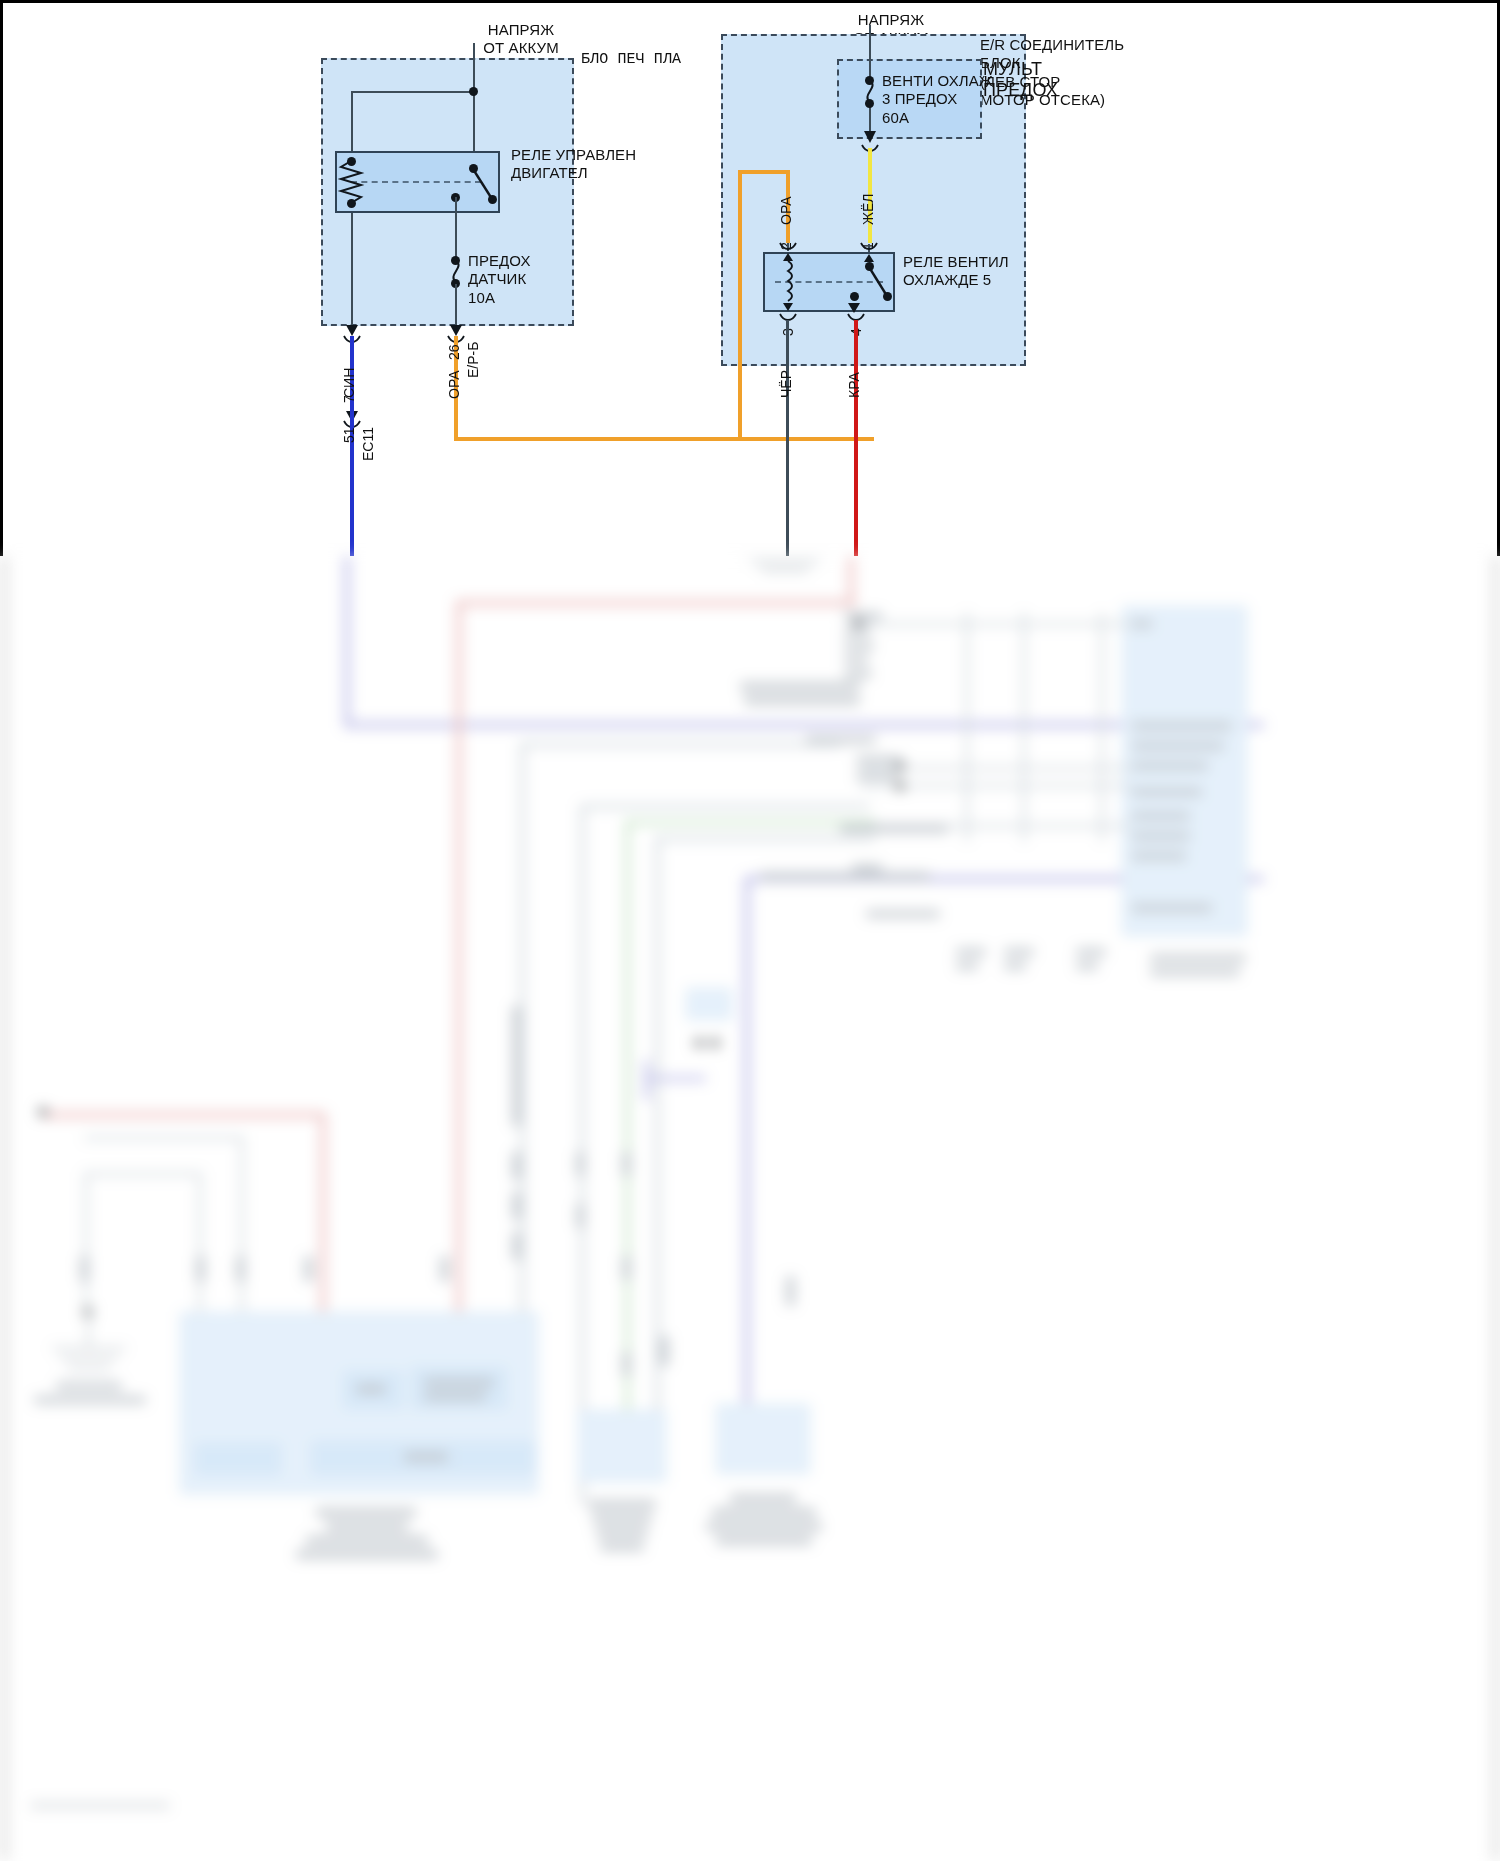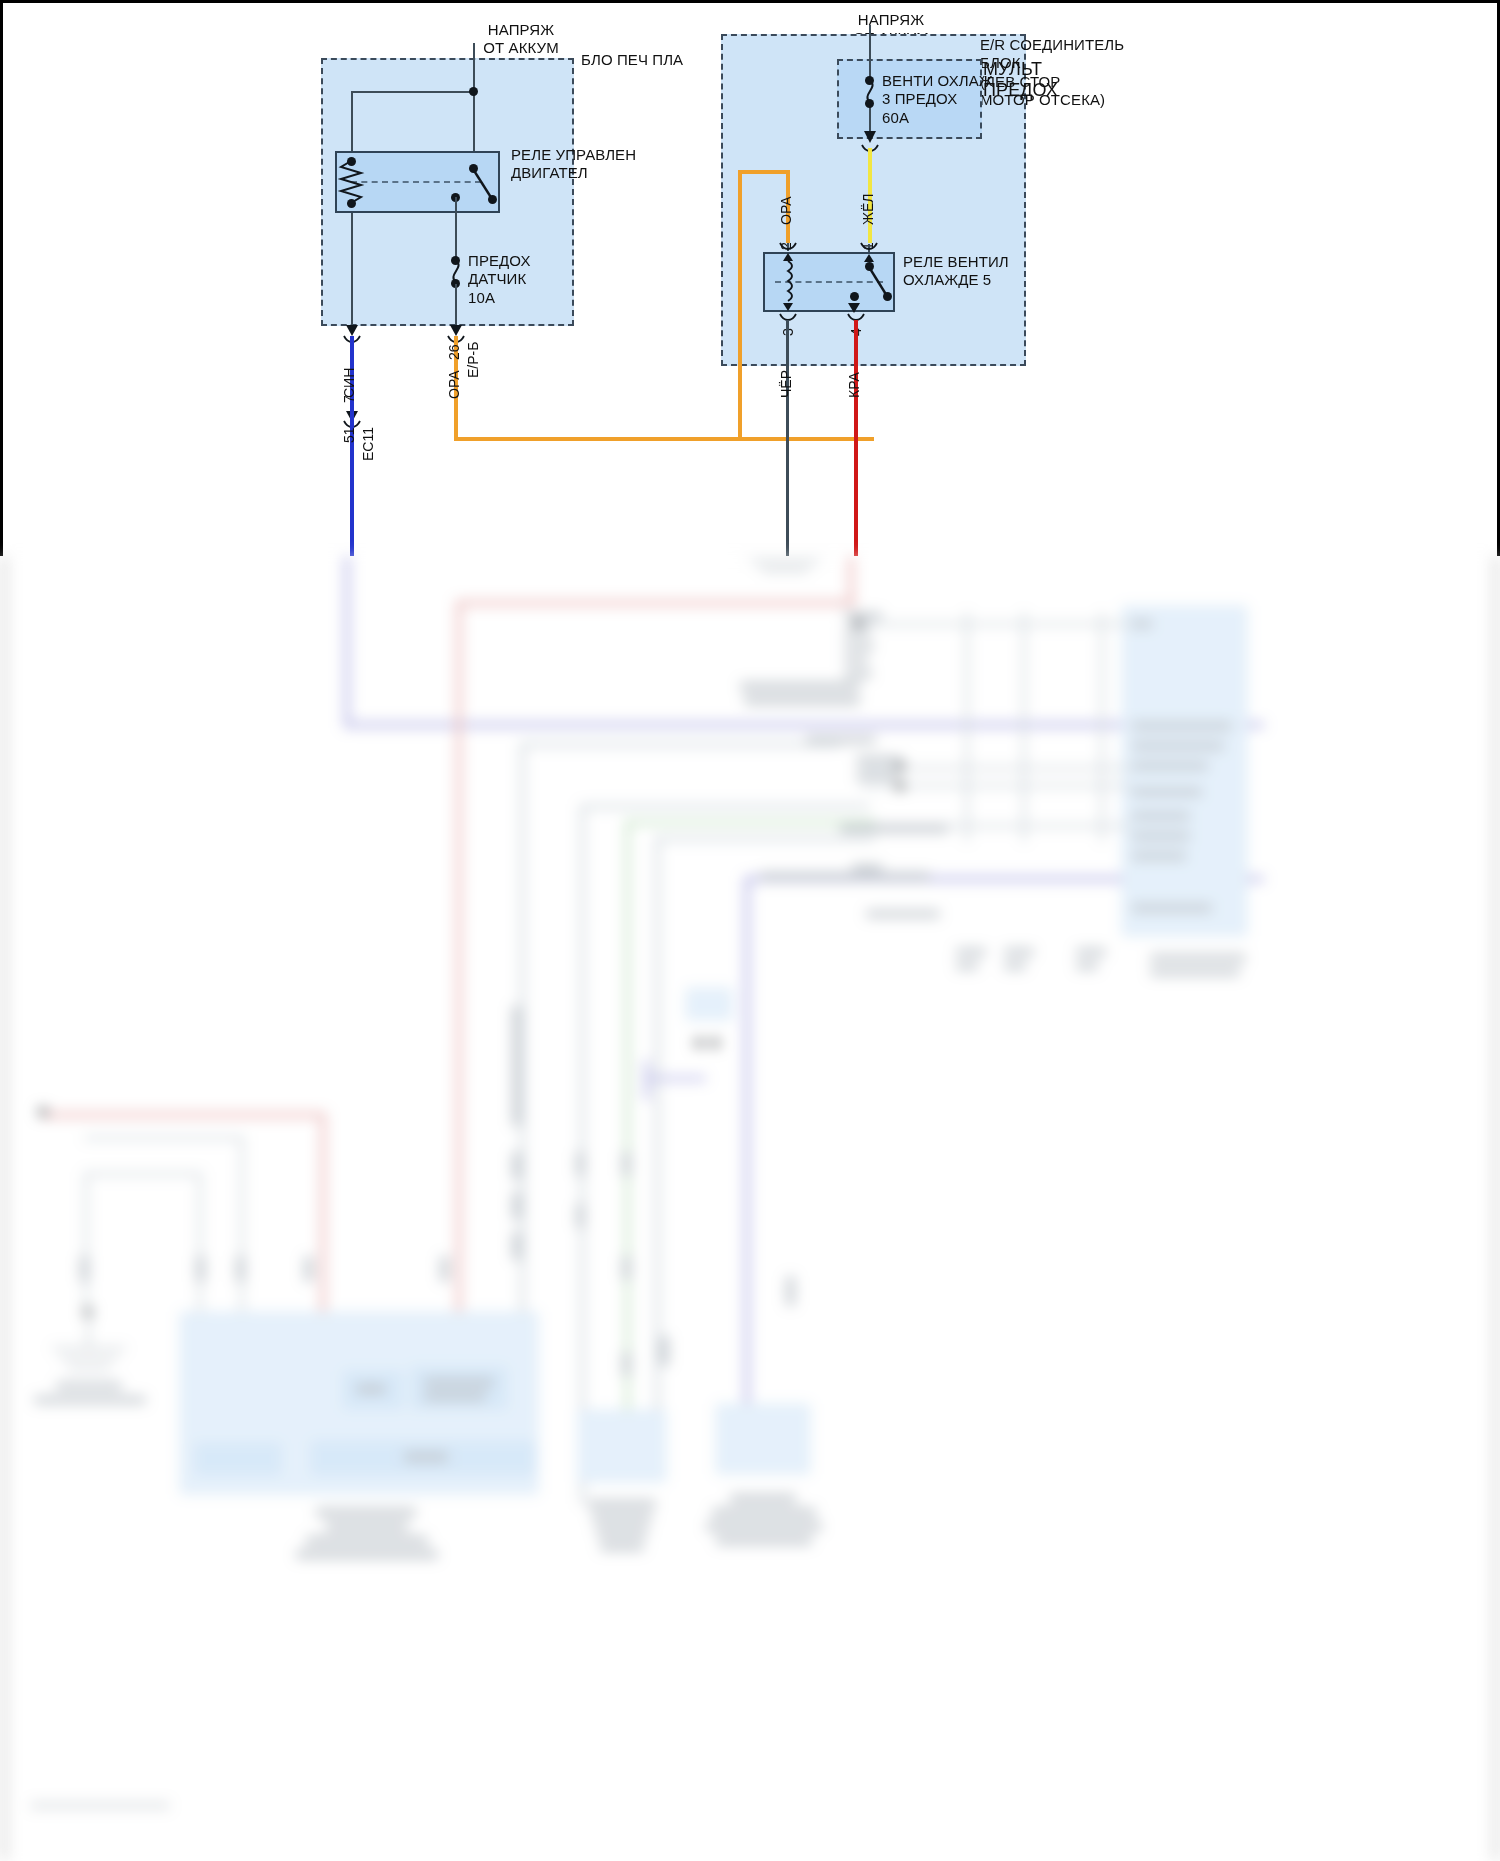--- a/index.html
+++ b/index.html
@@ -107,21 +107,21 @@
 
 <div id="stage">
 
   <div id="sharp-pane">
     <div id="sharp-inner">
 
       <div class="lbl" style="left:448px; top:18px; text-align:center; width:140px;">НАПРЯЖ
 ОТ АККУМ</div>
 
       <div class="dashbox" style="left:318px; top:55px; width:253px; height:268px;"></div>
-      <div class="lbl" style="left:578px; top:48px;">БЛО ПЕЧ ПЛА</div>
+      <div class="lbl" style="left:578px; top:48px;font-family:Liberation Mono, monospace;">БЛО ПЕЧ ПЛА</div>
 
       <div class="w wv" style="left:470px; top:40px; width:2px; height:150px;"></div>
 
       <div class="w wh" style="left:348px; top:88px; width:124px; height:2px;"></div>
       <div class="w wv" style="left:348px; top:88px; width:2px; height:235px;"></div>
       <div class="dot" style="left:466px; top:84px;"></div>
 
       <div class="solidbox" style="left:332px; top:148px; width:165px; height:62px;"></div>
       <div class="dashline" style="left:348px; top:178px; width:130px;"></div>
       <div class="lbl" style="left:508px; top:143px;">РЕЛЕ УПРАВЛЕН

